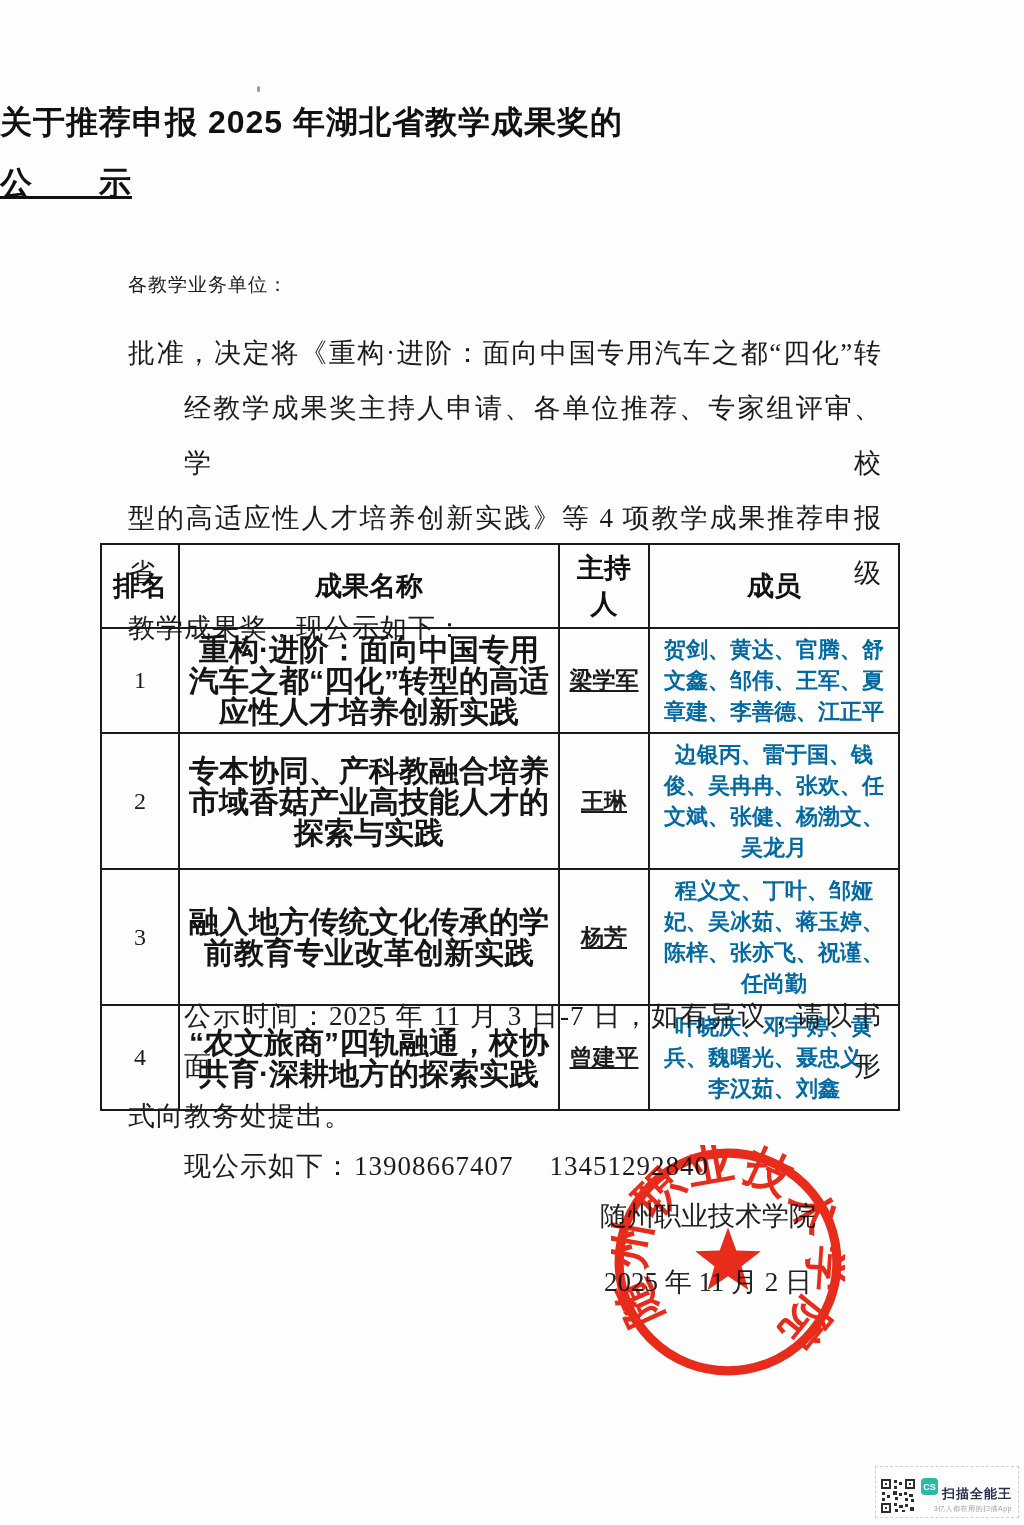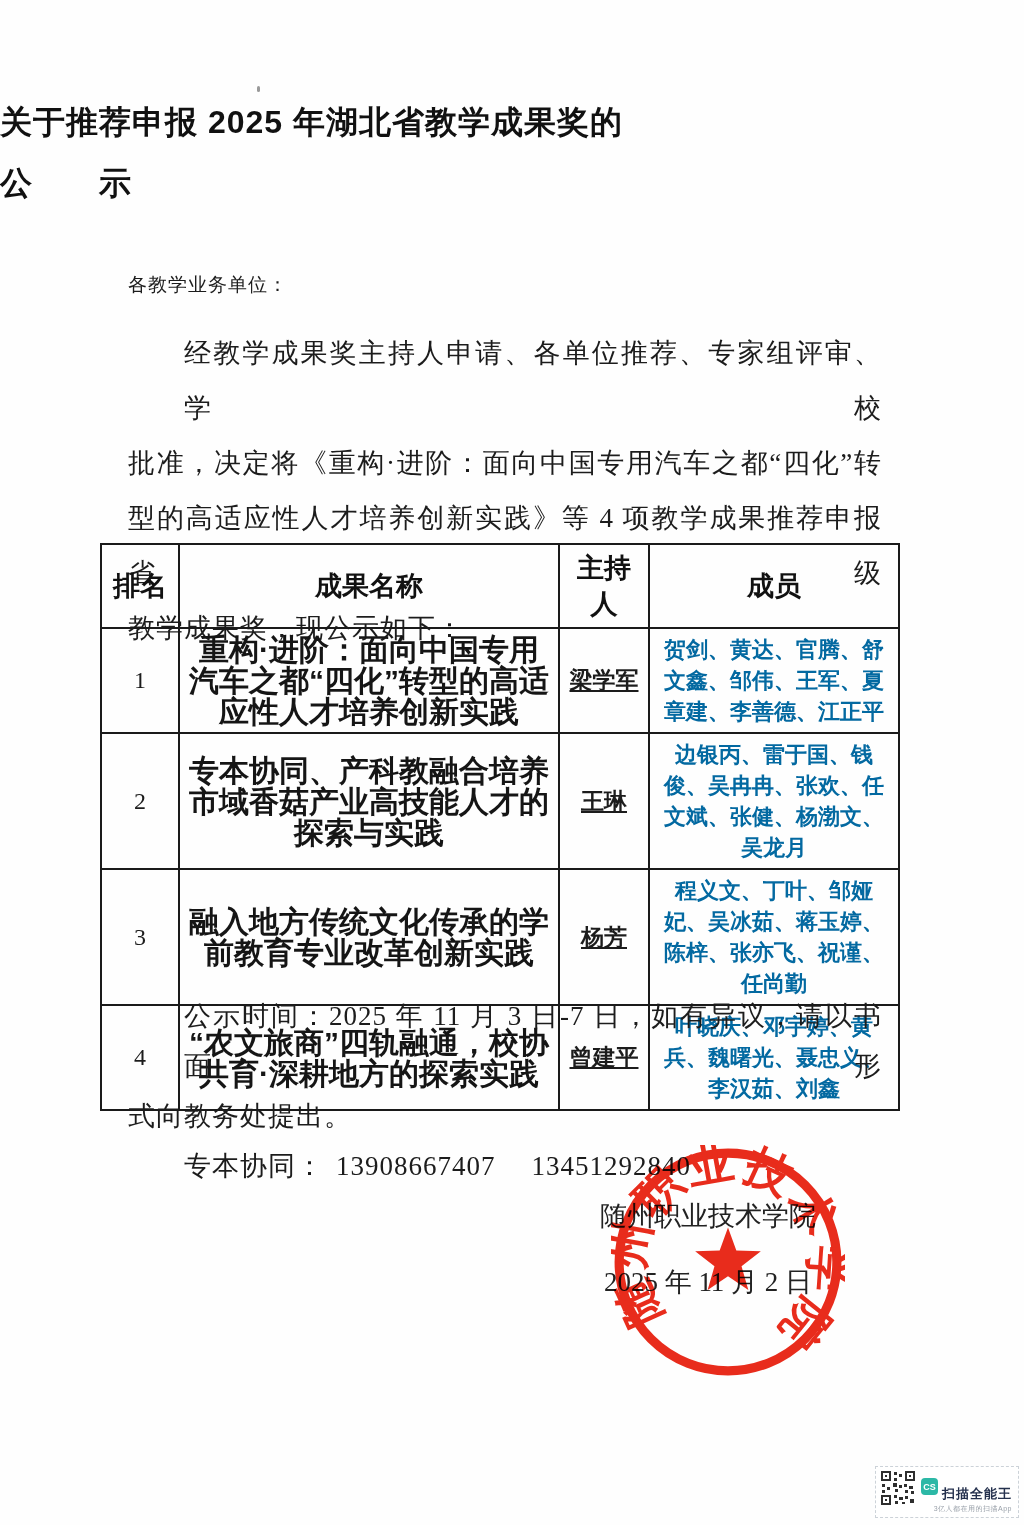--- a/index.html
+++ b/index.html
@@ -17,21 +17,21 @@
     position: absolute;
     left: 0; right: 0;
     text-align: left;
     font-family: "Liberation Sans", sans-serif;
     font-weight: 700;
     font-size: 32px;
     letter-spacing: 1px;
     color: #111;
   }
   .title1 { top: 101px; }
-  .title2 { top: 162px; }
+  .title2 { top: 162px; text-decoration: underline; }
   .salutation {
     position: absolute;
     top: 272px; left: 128px;
     font-size: 19px;
     letter-spacing: 1px;
   }
   .para {
     position: absolute;
     top: 326px; left: 128px;
     width: 754px;
@@ -73,21 +73,21 @@
   .row-1 td { height: 85px; }
   .row-2 td { height: 96px; }
   .row-3 td { height: 103px; }
   .row-4 td { height: 84px; }
   .footer {
     position: absolute;
     top: 991px; left: 128px;
     width: 754px;
   }
   .footer .line { font-size: 27px; line-height: 50px; letter-spacing: 1px; }
-  .contact .phone { margin-left: 12px; }
+  .contact .phone { margin-left: 2px; }
   .contact .phone + .phone { margin-left: 36px; }
   .signature {
     position: absolute;
     left: 590px; top: 1198px;
     width: 236px;
     text-align: center;
     font-size: 27px;
     color: #222;
     white-space: nowrap;
   }
@@ -103,21 +103,21 @@
     position: absolute;
     left: 257px; top: 86px;
     width: 3px; height: 6px;
     background: #9a9a9a;
     border-radius: 2px;
   }
   .watermark {
     position: absolute;
     right: 5px; bottom: 7px;
     display: flex;
-    align-items: flex-start;
+    align-items: flex-end;
     gap: 5px;
     background: #fff;
     border: 1px dashed #ccd2d8;
     padding: 3px 6px 3px 4px;
     font-family: "Liberation Sans", sans-serif;
   }
   .wm-qr { width: 36px; height: 36px; display: block; }
   .wm-right { display: flex; flex-direction: column; gap: 1px; }
   .wm-top { display: flex; align-items: center; gap: 4px; }
   .wm-logo {
@@ -138,22 +138,22 @@
 <div class="page">
 
   <div class="speck"></div>
 
   <div class="title1">关于推荐申报 2025 年湖北省教学成果奖的</div>
   <div class="title2">公　　示</div>
 
   <div class="salutation">各教学业务单位：</div>
 
   <div class="para">
+    <div class="line fill">批准，决定将《重构·进阶：面向中国专用汽车之都“四化”转</div>
     <div class="line fill indent">经教学成果奖主持人申请、各单位推荐、专家组评审、学校</div>
-    <div class="line fill">批准，决定将《重构·进阶：面向中国专用汽车之都“四化”转</div>
     <div class="line fill">型的高适应性人才培养创新实践》等 4 项教学成果推荐申报省级</div>
     <div class="line">教学成果奖，现公示如下：</div>
   </div>
 
   <table class="results">
     <colgroup>
       <col style="width:78px">
         <col style="width:380px">
         <col style="width:90px">
         <col style="width:250px">
@@ -191,21 +191,21 @@
         <td class="leader">曾建平</td>
         <td class="members">叶晓庆、邓宇婷、黄兵、魏曙光、聂忠义、李汉茹、刘鑫</td>
       </tr>
     </tbody>
   </table>
 
   <div class="footer">
     <div class="line fill indent">公示时间：2025 年 11 月 3 日-7 日，如有异议，请以书面形</div>
     <div class="line">式向教务处提出。</div>
     <div class="line indent contact">
-      <span>专本协同：</span><span class="phone">13908667407</span><span class="phone">13451292840</span>
+      <span>现公示如下：</span><span class="phone">13908667407</span><span class="phone">13451292840</span>
     </div>
   </div>
 
   <div class="signature">
     <div class="sig-org">随州职业技术学院</div>
     <div class="sig-date">2025 年 11 月 2 日</div>
   </div>
 
   <svg class="seal" viewBox="0 0 230 230" xmlns="http://www.w3.org/2000/svg">
     <circle cx="115" cy="115" r="107" fill="none" stroke="#e8200f" stroke-width="9"></circle>

